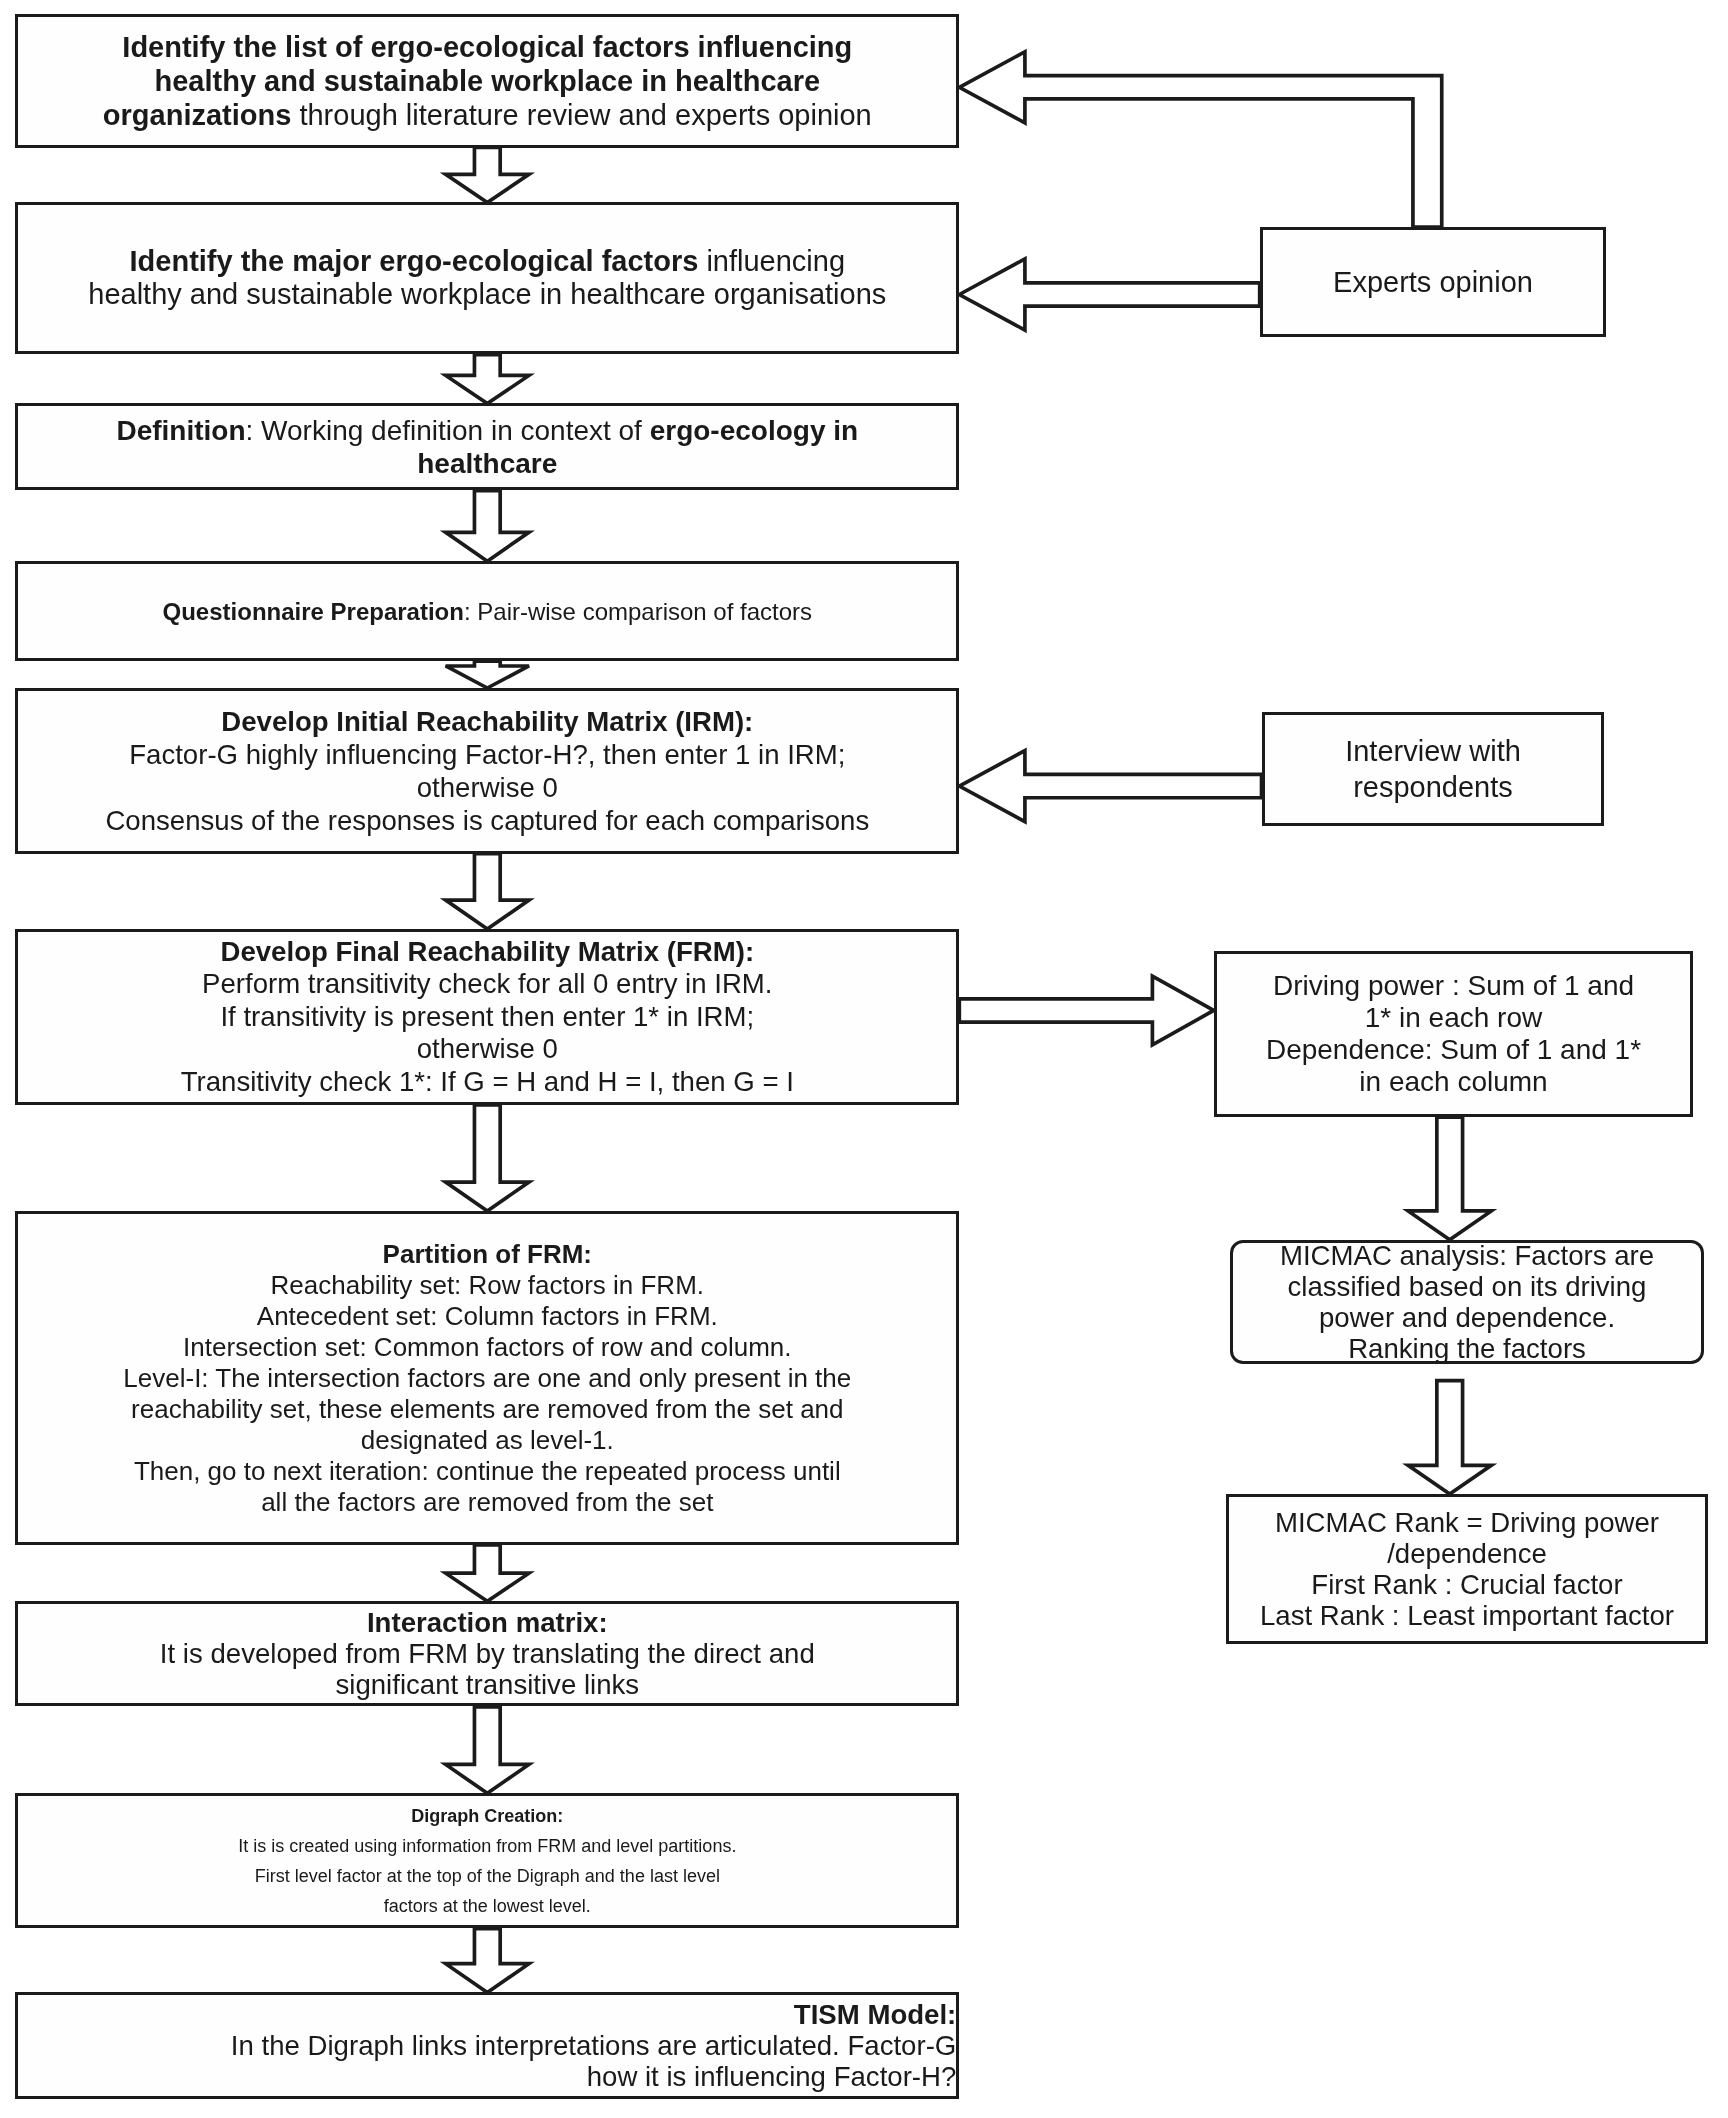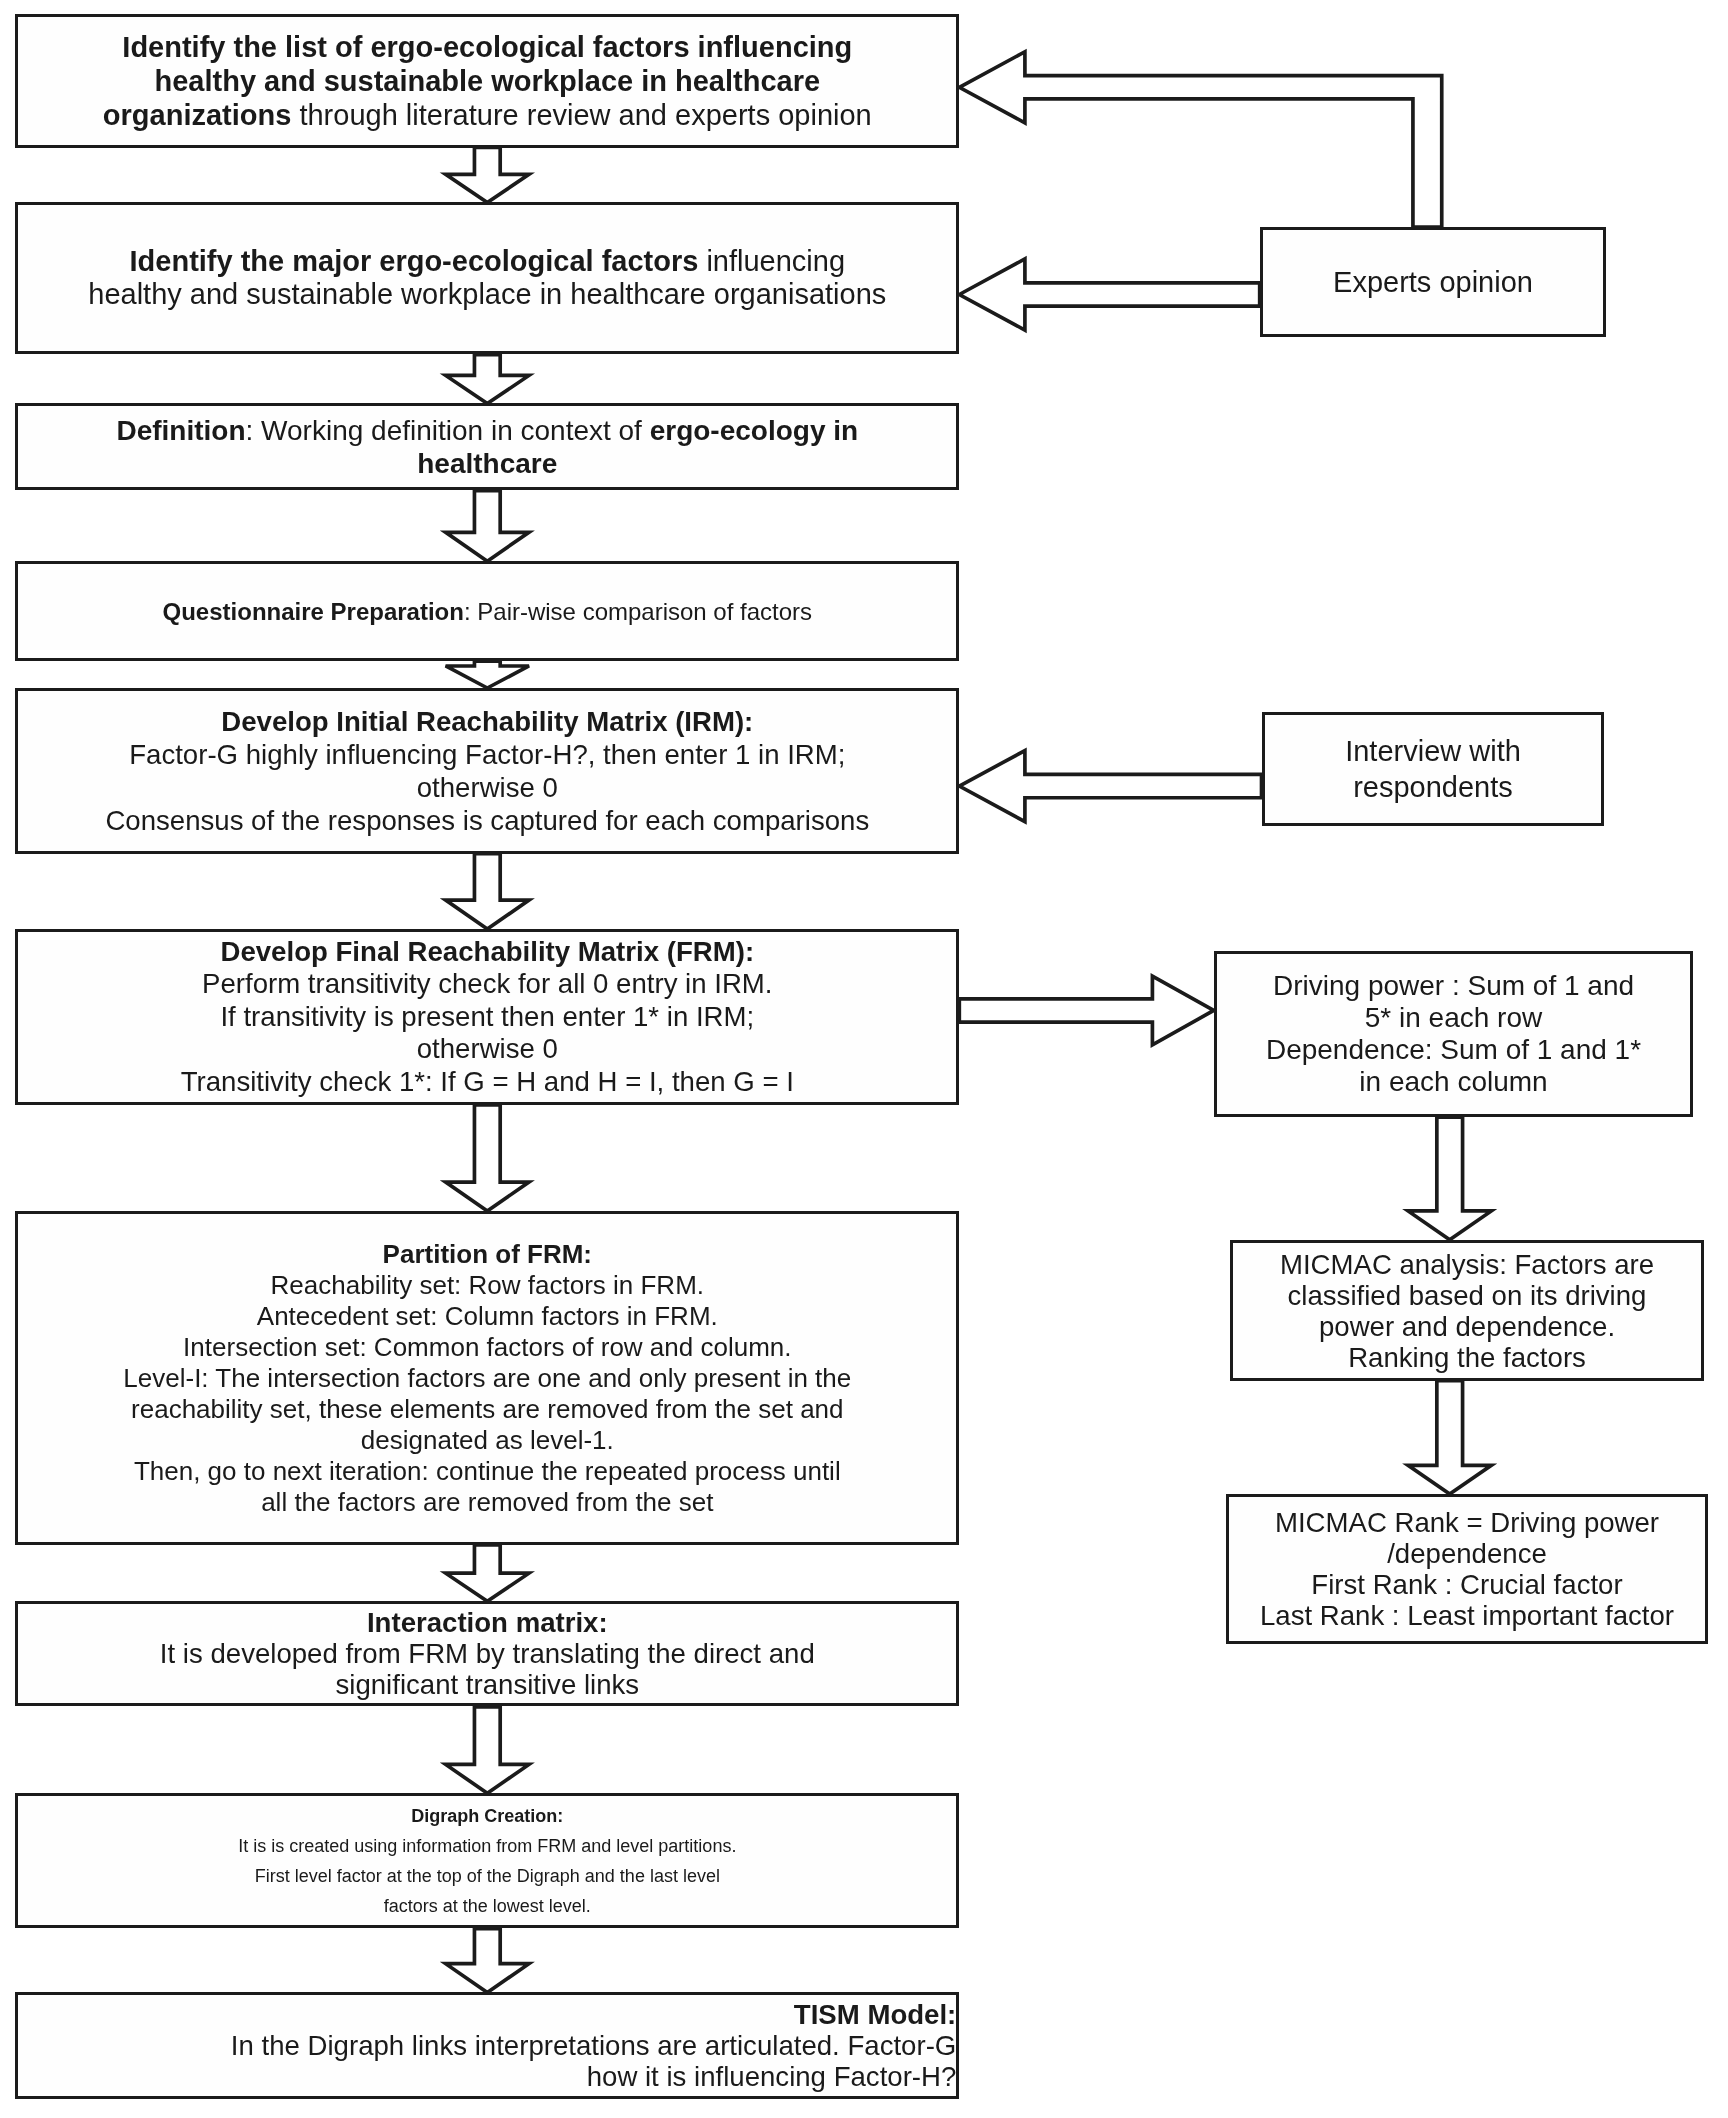--- a/index.html
+++ b/index.html
@@ -24,21 +24,21 @@
   #b5{left:15.3px;top:688px;width:944px;height:166px;font-size:27.6px;line-height:33px;}
   #b6{left:15.3px;top:929px;width:944px;height:176px;font-size:27.6px;line-height:32.5px;}
   #b7{left:15.3px;top:1211px;width:944px;height:334px;font-size:26px;line-height:31px;}
   #b8{left:15.3px;top:1601px;width:944px;height:105px;font-size:27.6px;line-height:31px;}
   #b9{left:15.3px;top:1793px;width:944px;height:135px;font-size:18px;line-height:30px;}
   #b10{left:15.3px;top:1992px;width:944px;height:107px;font-size:27.6px;line-height:31px;align-items:flex-end;}
   
   #sb-experts{left:1260px;top:227px;width:346px;height:110px;font-size:29px;line-height:34px;}
   #sb-interview{left:1262px;top:712px;width:342px;height:114px;font-size:29px;line-height:36px;}
   #sb-driving{left:1214px;top:951px;width:479px;height:166px;font-size:28px;line-height:32px;}
-  #sb-mica{left:1230px;top:1240px;width:474px;height:141px;font-size:27.6px;line-height:31px;}
+  #sb-mica{left:1230px;top:1240px;width:474px;height:124px;font-size:27.6px;line-height:31px;border-radius:13px;}
   #sb-micr{left:1226px;top:1494px;width:482px;height:150px;font-size:27.6px;line-height:31px;}
 </style>
 </head>
 <body>
 
 <div id="canvas">
 
   <svg id="arrows" width="1728" height="2119" viewBox="0 0 2819 3456">
 
     <polygon points="774,240 774,284 727,284 795,330 863,284 816,284 816,240"></polygon>
@@ -121,21 +121,21 @@
 
   <div class="box" id="sb-experts">
       <div class="tline"><span>Experts opinion</span></div>
     </div>
   <div class="box" id="sb-interview">
       <div class="tline"><span>Interview with</span></div>
       <div class="tline"><span>respondents</span></div>
     </div>
   <div class="box" id="sb-driving">
       <div class="tline"><span>Driving power : Sum of 1 and</span></div>
-      <div class="tline"><span>5* in each row</span></div>
+      <div class="tline"><span>1* in each row</span></div>
       <div class="tline"><span>Dependence: Sum of 1 and 1*</span></div>
       <div class="tline"><span>in each column</span></div>
     </div>
   <div class="box" id="sb-mica">
       <div class="tline"><span>MICMAC analysis: Factors are</span></div>
       <div class="tline"><span>classified based on its driving</span></div>
       <div class="tline"><span>power and dependence.</span></div>
       <div class="tline"><span>Ranking the factors</span></div>
     </div>
   <div class="box" id="sb-micr">

